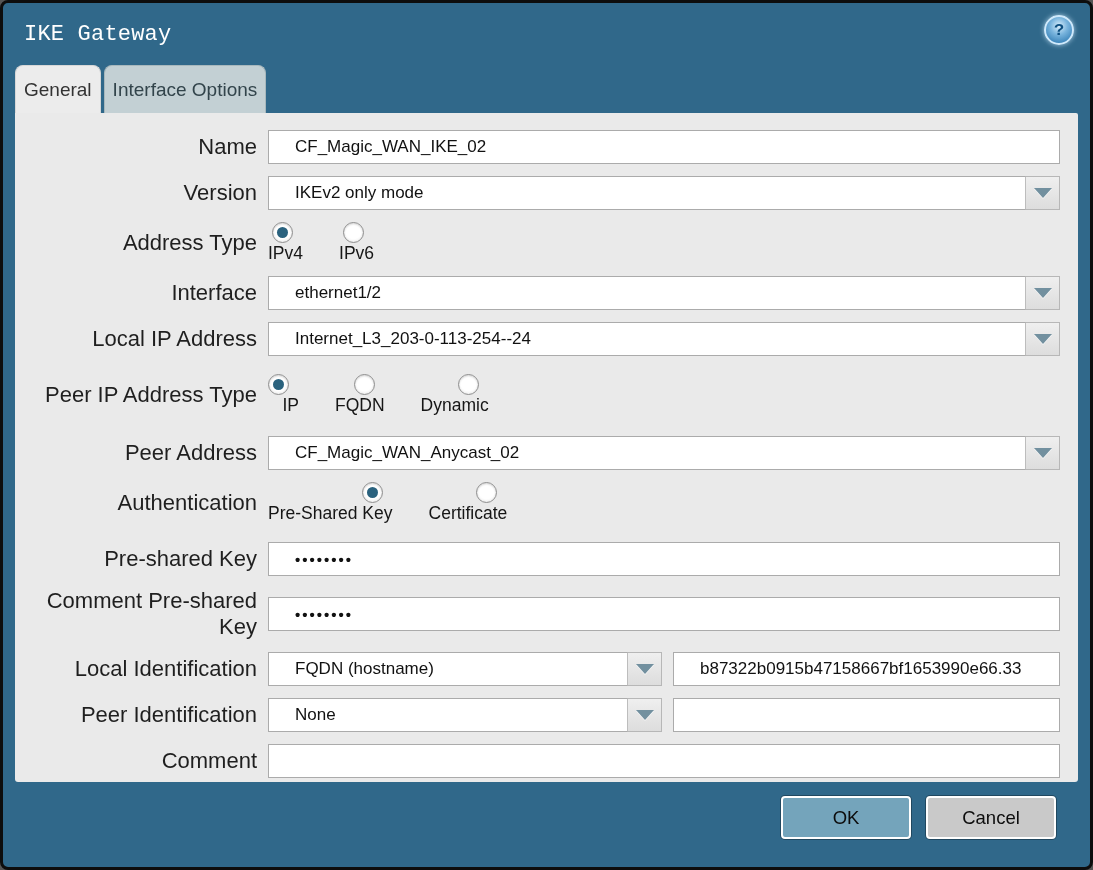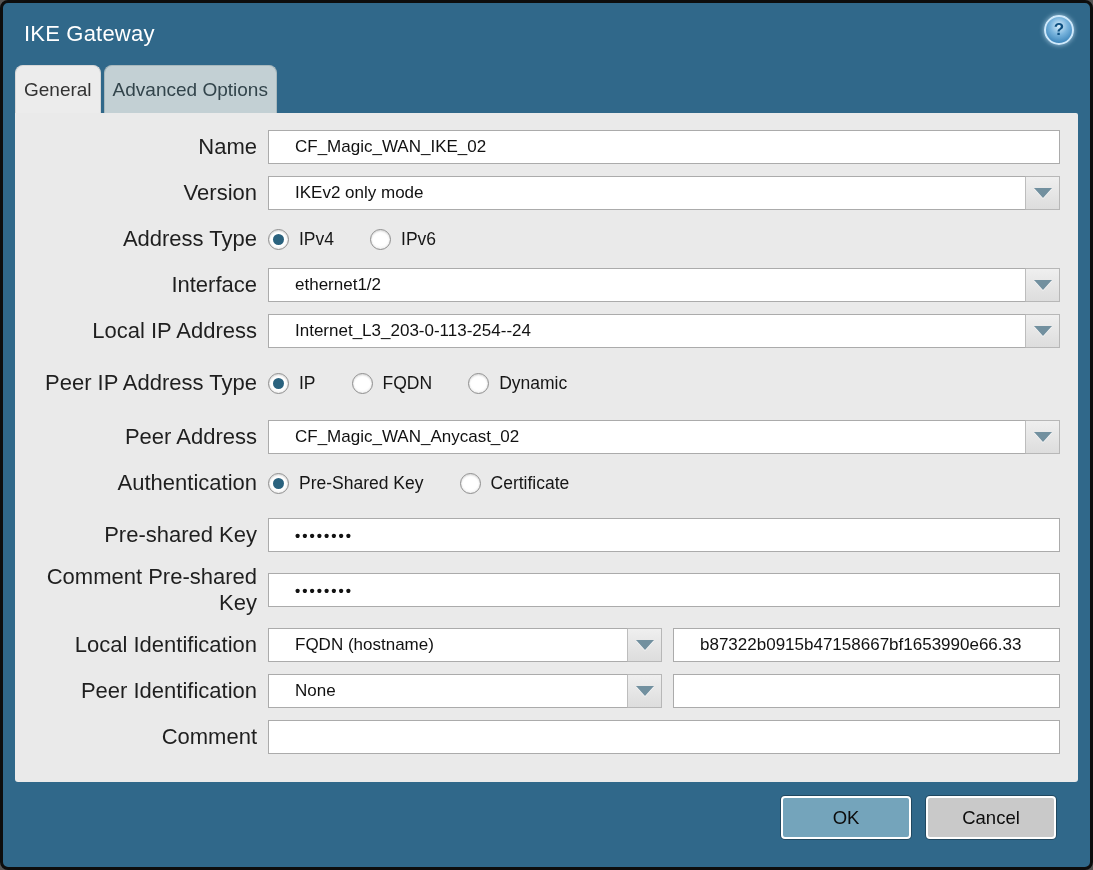--- a/index.html
+++ b/index.html
@@ -14,20 +14,21 @@
     border-radius: 8px;
     background: #30688A;
     overflow: hidden;
     display: flex; flex-direction: column;
   }
   
   .titlebar {
     height: 62px;
     display: flex; align-items: center; justify-content: space-between;
     padding: 0 16px 0 21px;
+    font-family: Liberation Mono, monospace;
   }
   .title {
     color: #ffffff; font-size: 22px; letter-spacing: 0.2px;
   }
   .help-icon {
     width: 30px; height: 30px; border-radius: 50%;
     margin-top: -8px;
     background: radial-gradient(circle at 50% 35%, #d9eefb 0%, #79b4dd 40%, #1d6da9 100%);
     border: 2px solid #cfe9fb;
     box-shadow: 0 0 5px rgba(200,230,250,.8);
@@ -97,21 +98,21 @@
   .dd-arrow {
     width: 0; height: 0;
     border-left: 9px solid transparent;
     border-right: 9px solid transparent;
     border-top: 10px solid #72909F;
     filter: drop-shadow(0 1px 0 rgba(255,255,255,.7));
   }
   .radio-group { display: flex; align-items: center; }
   .radio-opt {
     display: flex; align-items: flex-end;
-    margin-right: 36px; cursor: pointer;
+    margin-right: 36px; cursor: pointer; flex-direction: column;
   }
   .radio {
     width: 21px; height: 21px; border-radius: 50%;
     background: radial-gradient(circle at 50% 40%, #ffffff 55%, #e2e2e2 100%);
     border: 1px solid #8f8f8f;
     box-shadow: inset 0 1px 2px rgba(0,0,0,.18);
     position: relative; flex: none;
     margin-right: 10px;
   }
   .radio.selected::after {
@@ -149,21 +150,21 @@
     <div class="help-icon">
       <span>?</span>
     </div>
   </div>
 
   <div class="tabbar">
     <div class="tab active">
       <span>General</span>
     </div>
     <div class="tab inactive">
-      <span>Advanced Options</span>
+      <span>Interface Options</span>
     </div>
   </div>
 
   <div class="panel">
 
     <div class="row">
       <div class="row-label">Name</div>
       <div class="field">
         <input class="txt" type="text" value="CF_Magic_WAN_IKE_02" style="">
       </div>

